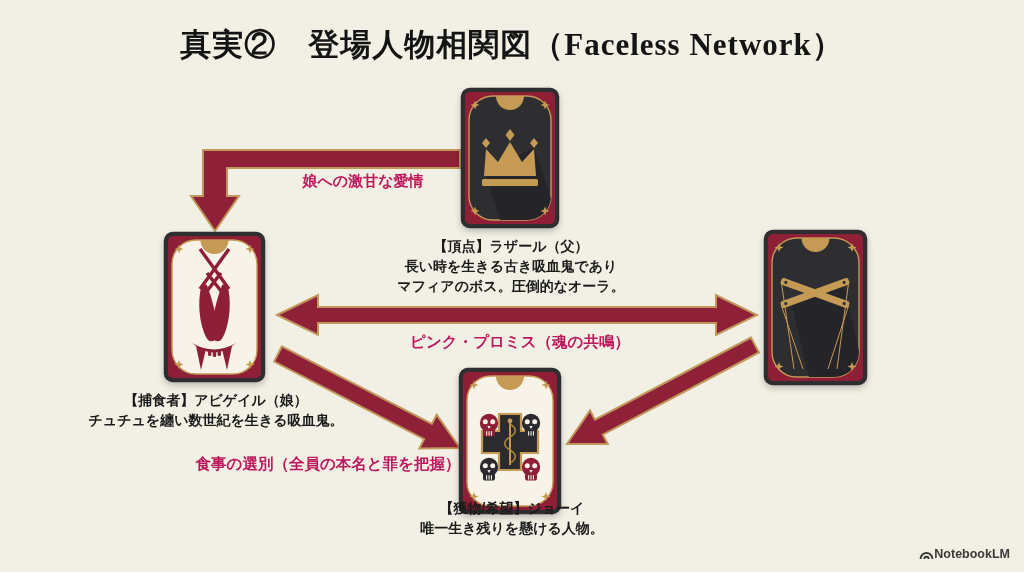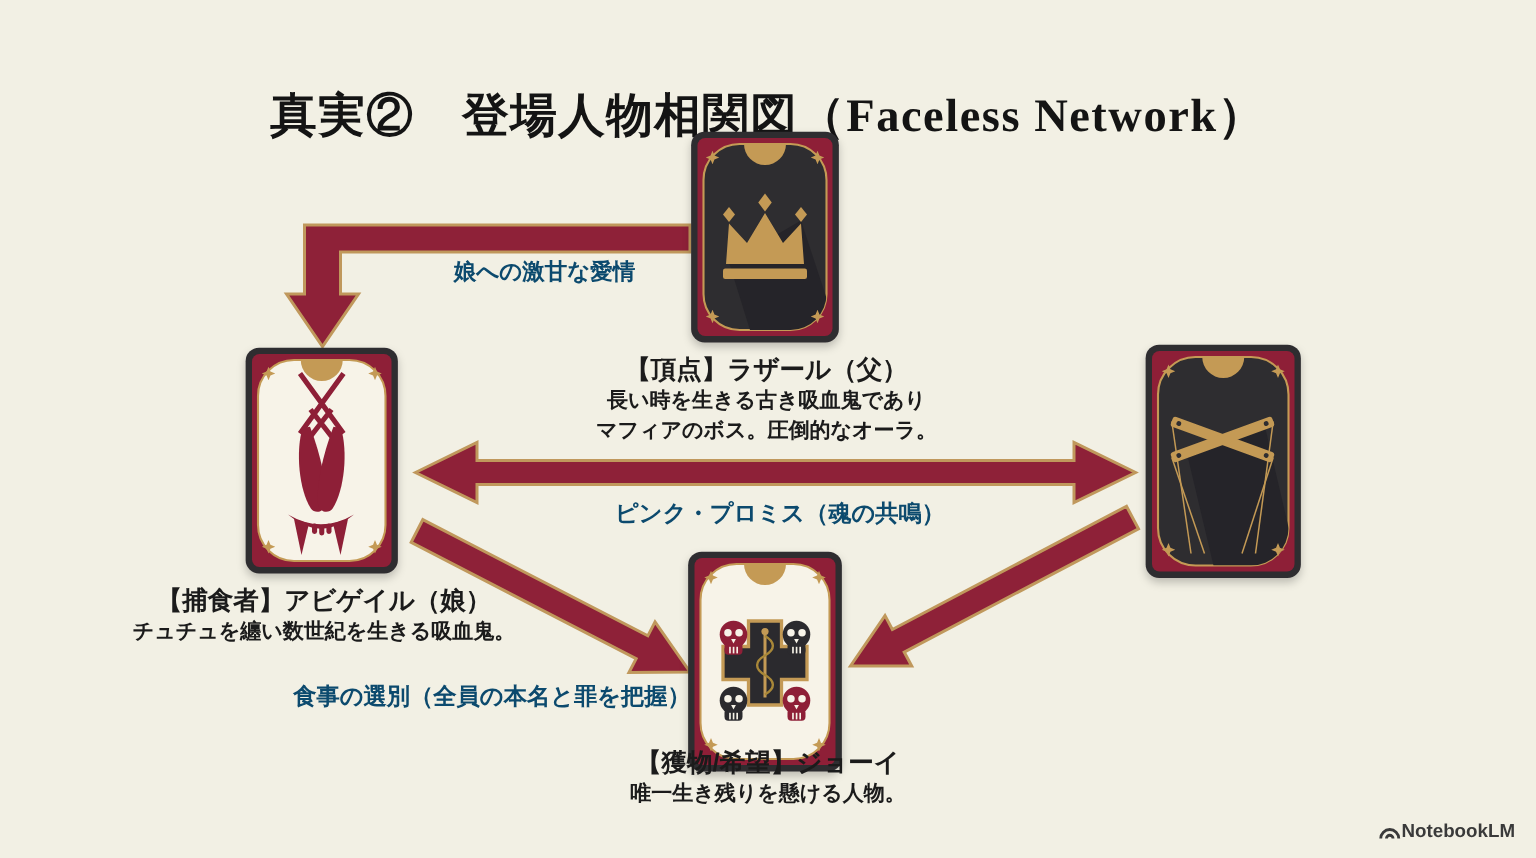--- a/index.html
+++ b/index.html
@@ -6,33 +6,33 @@
   .canvas{
     position:relative;width:1024px;height:572px;overflow:hidden;
     background:#f2f0e4;
     font-family:"Liberation Sans","DejaVu Sans",sans-serif;
     color:#1b1b1b;
   }
   .page-title{
     position:absolute;top:24px;left:0;width:100%;
     text-align:center;
     font-family:"Liberation Serif","DejaVu Serif",serif;
-    font-weight:700;font-size:31px;letter-spacing:1px;color:#141414;margin-top:32px;
+    font-weight:700;font-size:31px;letter-spacing:1px;color:#141414;
   }
   .arrows-layer{position:absolute;left:0;top:0;z-index:1;}
   .card{position:absolute;z-index:2;filter:drop-shadow(0 3px 3px rgba(0,0,0,0.22));}
   .caption{
     position:absolute;z-index:3;transform:translateX(-50%);
     text-align:center;white-space:nowrap;
   }
-  .caption .name{font-size:17px;font-weight:700;line-height:21px;}
+  .caption .name{font-size:14px;font-weight:700;line-height:21px;}
   .caption .desc{font-size:14px;font-weight:700;line-height:19.5px;}
   .edge-label{
     position:absolute;z-index:3;transform:translateX(-50%);
-    font-size:15.5px;font-weight:700;white-space:nowrap;color:#0c4a6e;
+    font-size:15.5px;font-weight:700;white-space:nowrap;color:#be185d;
   }
   .brand{
     position:absolute;right:14px;bottom:11px;z-index:4;
     display:flex;align-items:center;gap:0;
     font-size:12.5px;font-weight:600;color:#3a3a3a;
   }
 </style>
 </head>
 <body>
 

